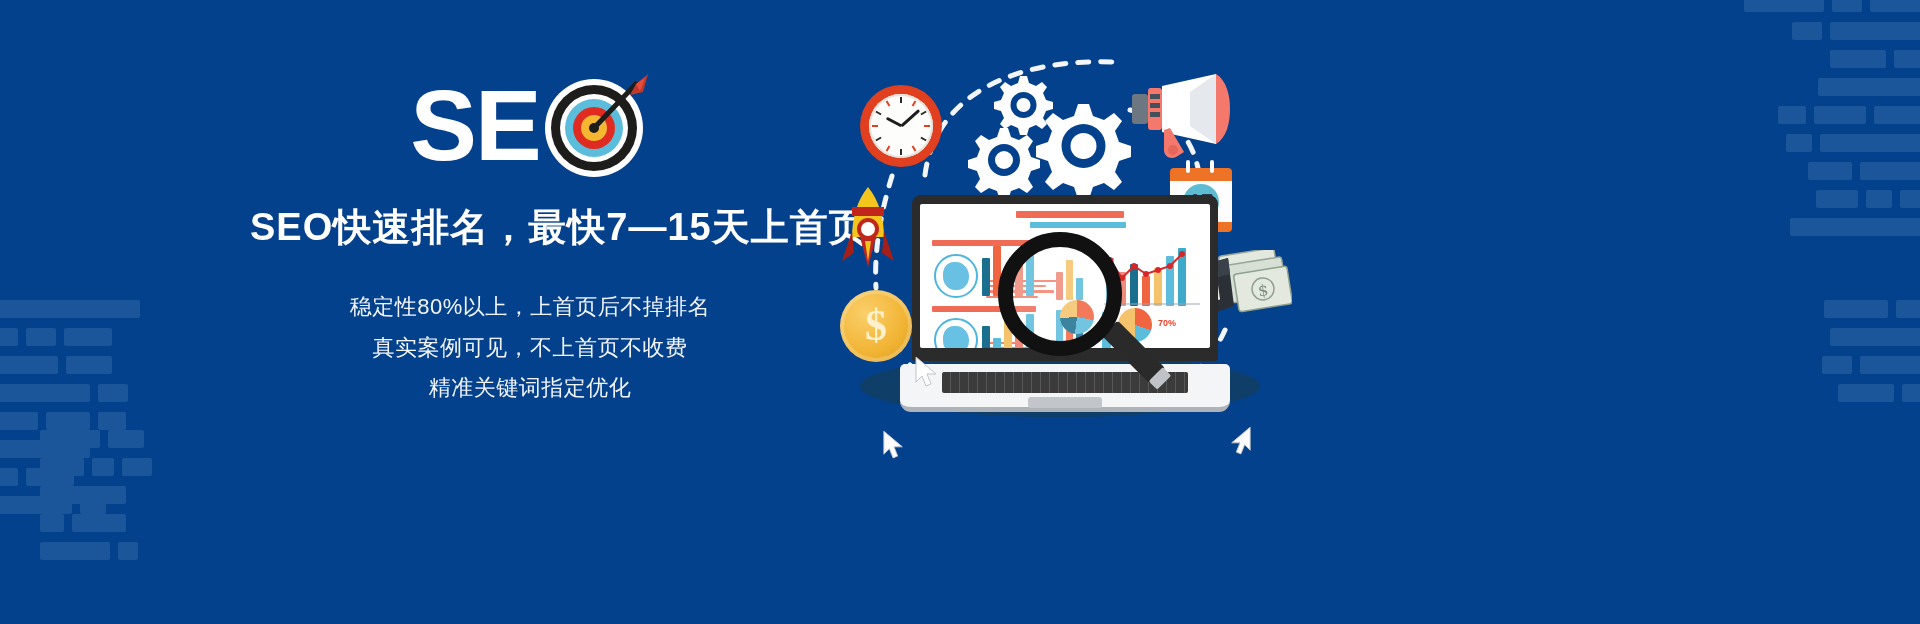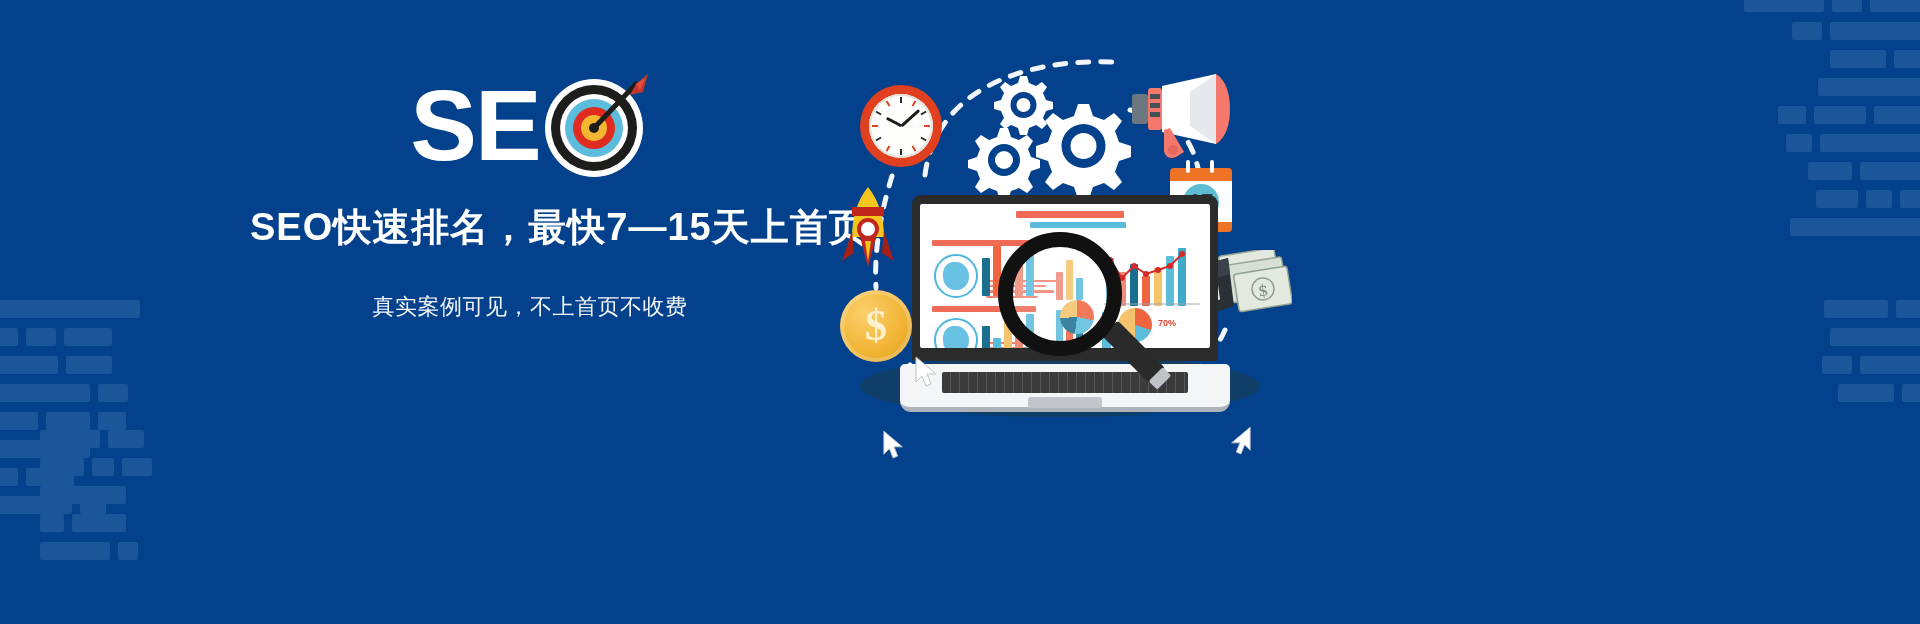--- a/index.html
+++ b/index.html
@@ -306,21 +306,23 @@
           <line x1="50" y1="56" x2="92" y2="12" stroke="#1d1d1b" stroke-width="5" stroke-linecap="round"></line>
           <polygon points="92,12 104,2 99,20 86,23" fill="#c0392b"></polygon>
           <polygon points="92,12 101,6 96,19" fill="#e74c3c"></polygon>
         </svg>
       </span>
     </div>
 
     <div class="headline">SEO快速排名，最快7—15天上首页</div>
 
     <div class="subline">
+      <div>稳定性80%以上，上首页后不掉排名</div>
       <div>真实案例可见，不上首页不收费</div>
+      <div>精准关键词指定优化</div>
     </div>
   </div>
 
   <div class="illus">
 
     <svg class="dashsvg">
       <path d="M95,175 C105,95 185,58 285,62" fill="none" stroke="#ffffff" stroke-width="5" stroke-dasharray="11 12" stroke-linecap="round" opacity=".95"></path>
       <path d="M300,110 C345,118 360,135 368,168" fill="none" stroke="#ffffff" stroke-width="5" stroke-dasharray="11 12" stroke-linecap="round" opacity=".95"></path>
       <path d="M372,236 L374,262" fill="none" stroke="#ffffff" stroke-width="5" stroke-dasharray="9 12" stroke-linecap="round" opacity=".95"></path>
       <path d="M62,176 C50,215 44,252 46,288" fill="none" stroke="#ffffff" stroke-width="5" stroke-dasharray="10 12" stroke-linecap="round" opacity=".95"></path>

